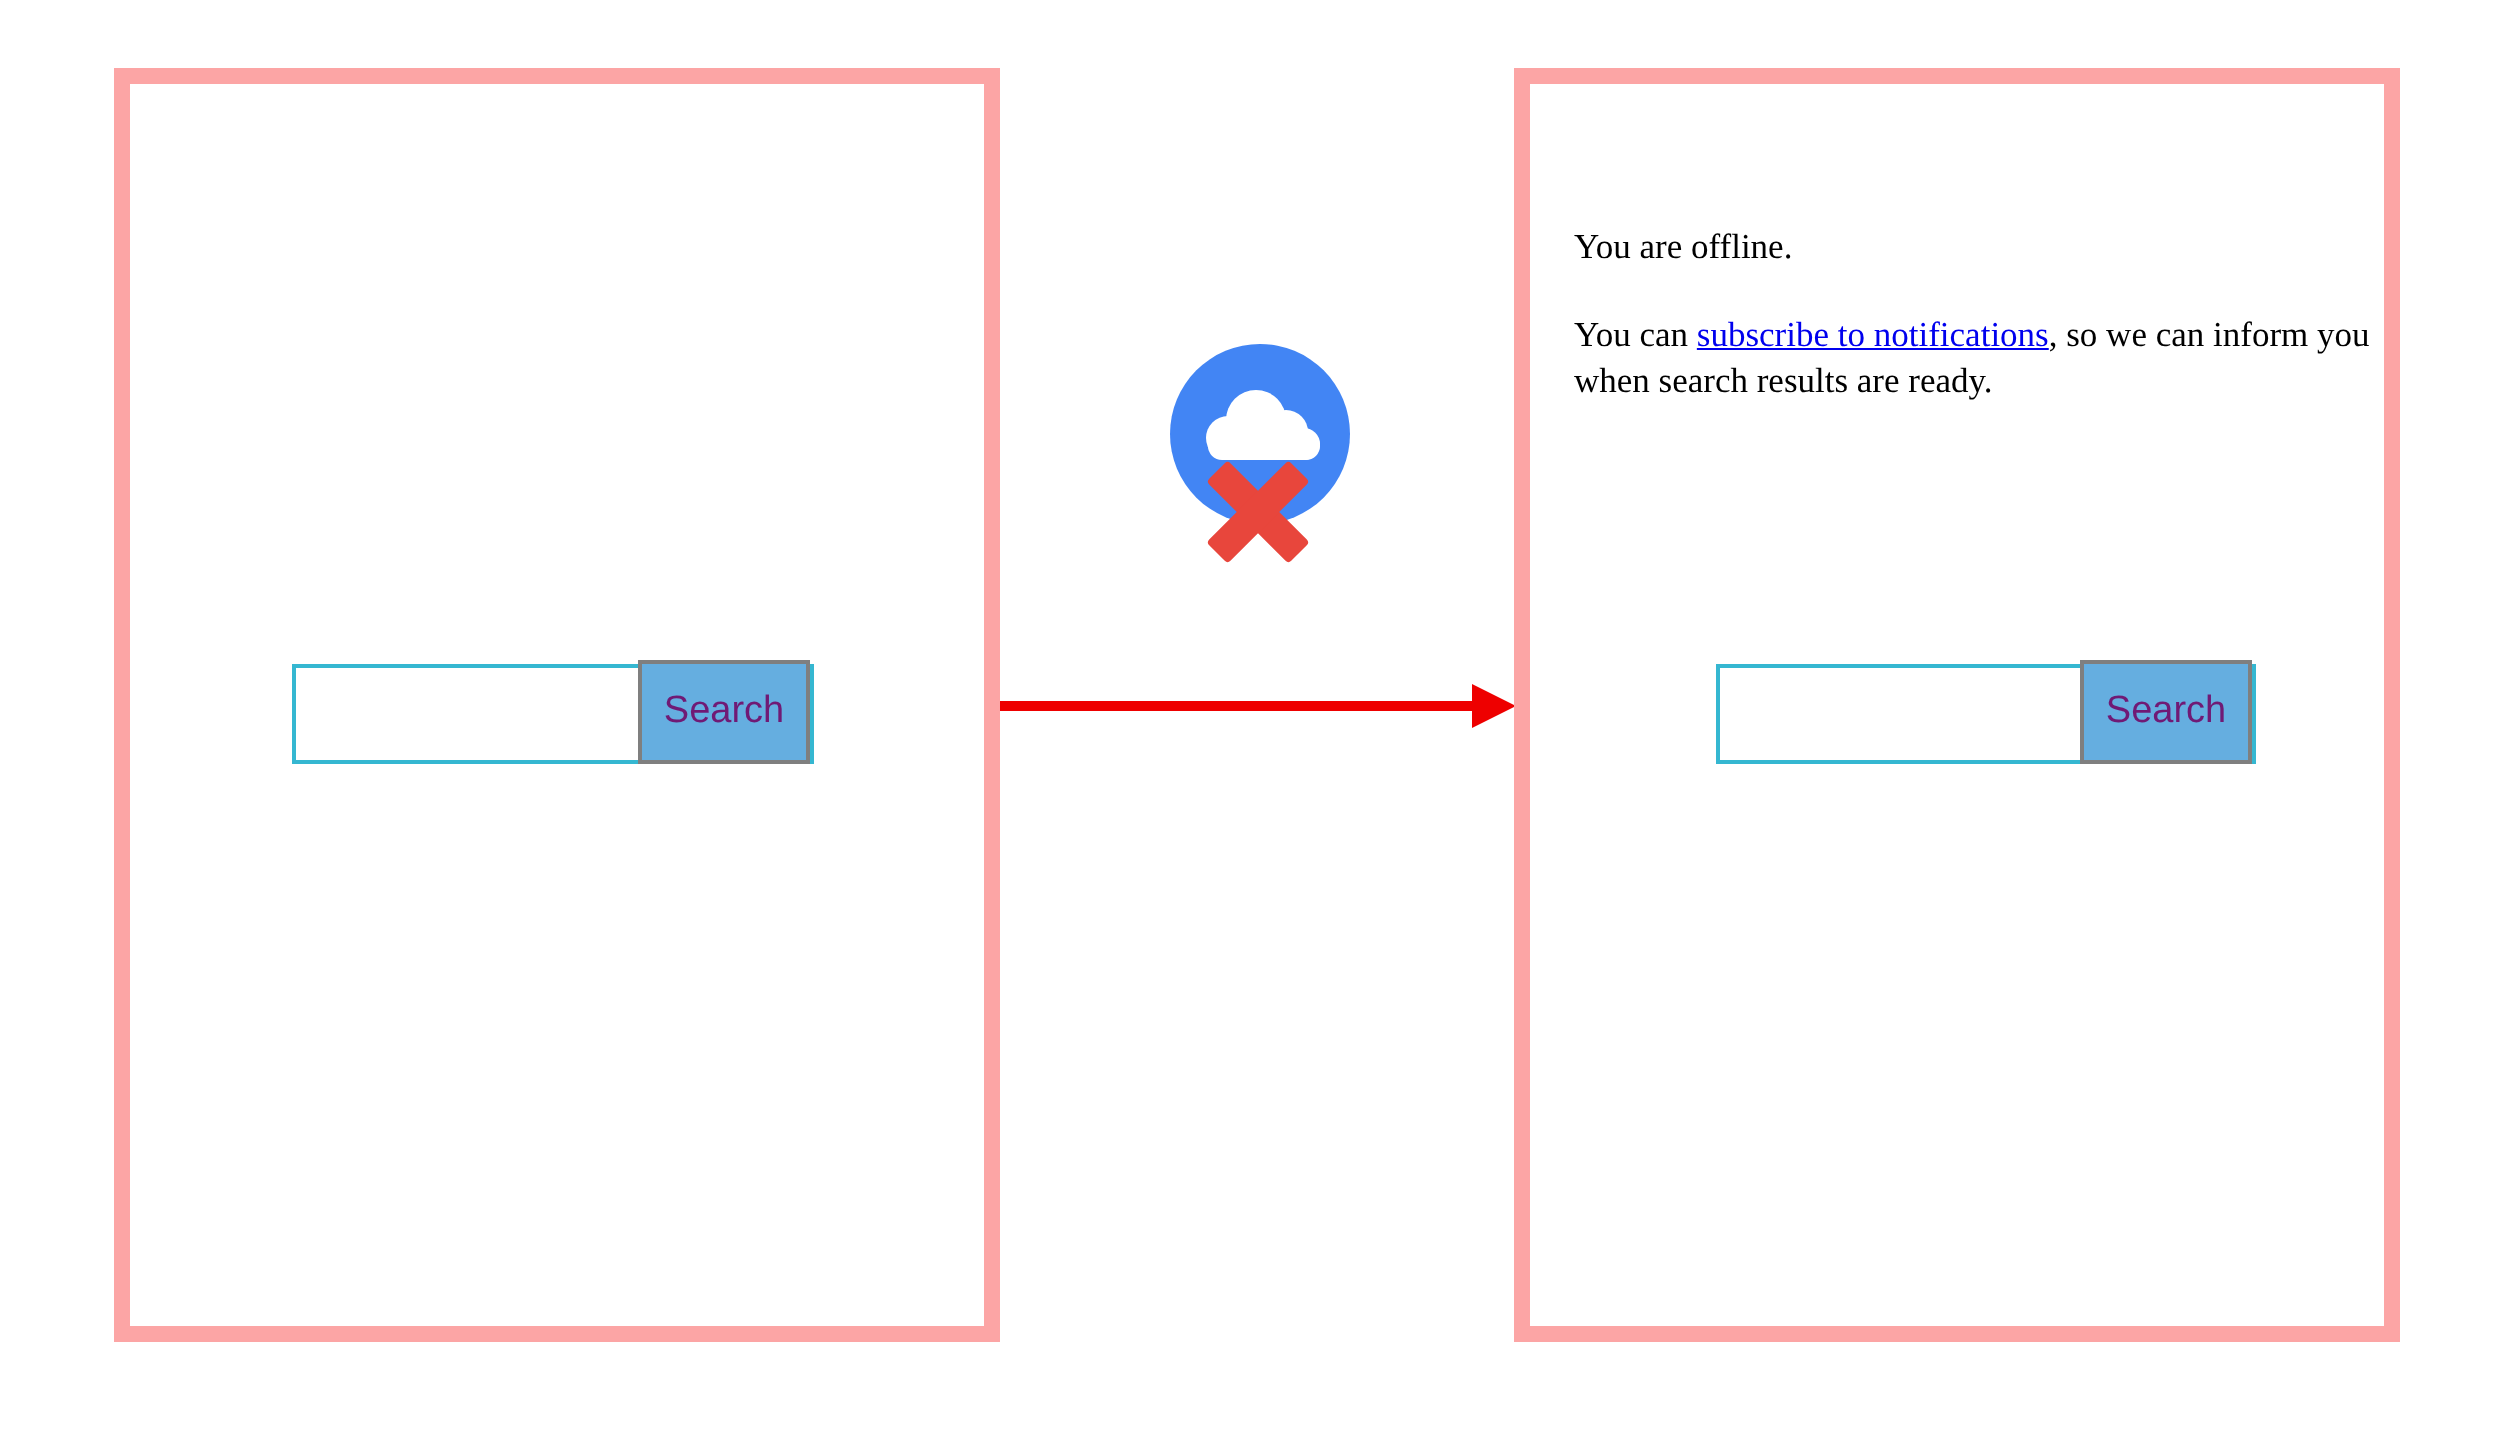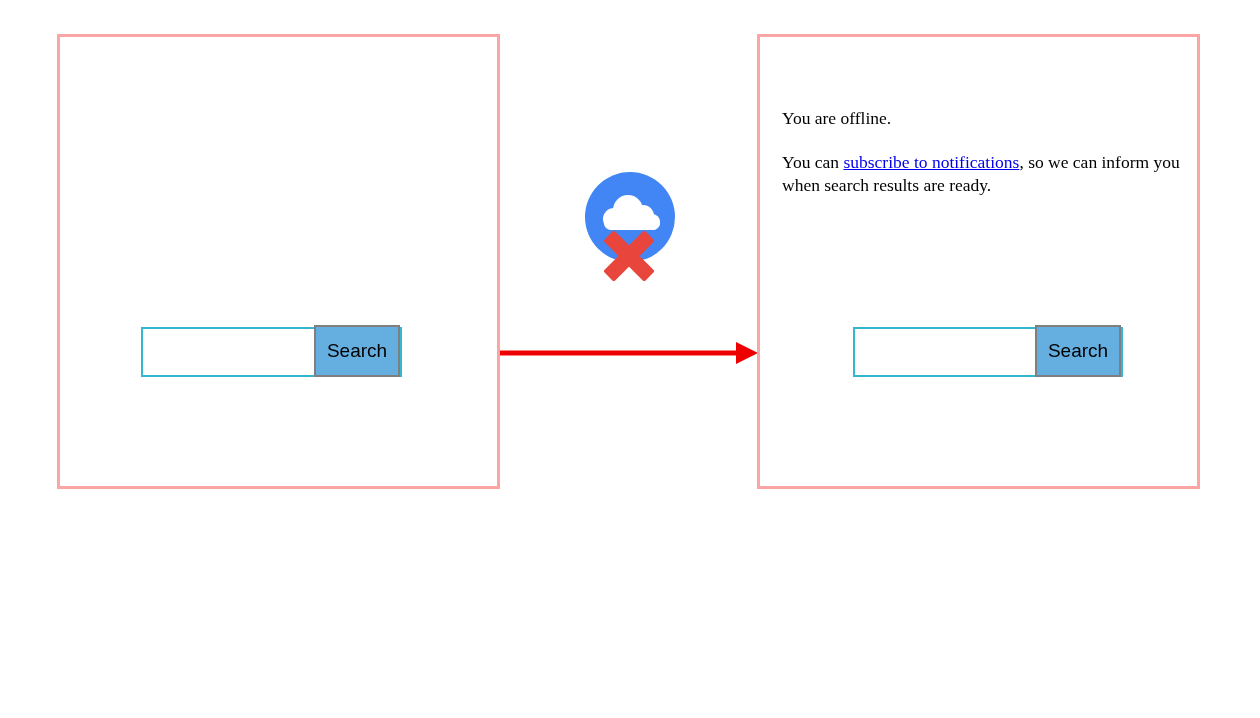--- a/index.html
+++ b/index.html
@@ -8,22 +8,22 @@
     position: relative;
     background: #ffffff;
     font-family: "Liberation Sans", sans-serif;
     overflow: hidden;
   }
 
   
   .frame {
     position: absolute;
     top: 34px;
-    width: 443px; height: 455px;
-    border: 3px solid #fca5a5;
+    width: 443px; height: 637px;
+    border: 8px solid #fca5a5;
     background: #ffffff;
     box-sizing: border-box;
   }
   .frame.left  { left: 57px; }
   .frame.right { left: 757px; }
 
   
   .searchbar {
     position: absolute;
     top: 290px;
@@ -42,21 +42,21 @@
     font-family: "Liberation Sans", sans-serif;
     outline: none;
   }
   .search-button {
     position: absolute;
     top: -2px; right: 2px;
     width: 86px; height: 52px;
     background: #65aee0;
     border: 2px solid #7f7f7f;
     font-size: 19px;
-    color: #000000;
+    color: #701a75;
     font-family: "Liberation Sans", sans-serif;
     cursor: pointer;
     padding: 0;
   }
 
   
   .offline-text {
     position: absolute;
     left: 22px; top: 70px;
     width: 402px;

